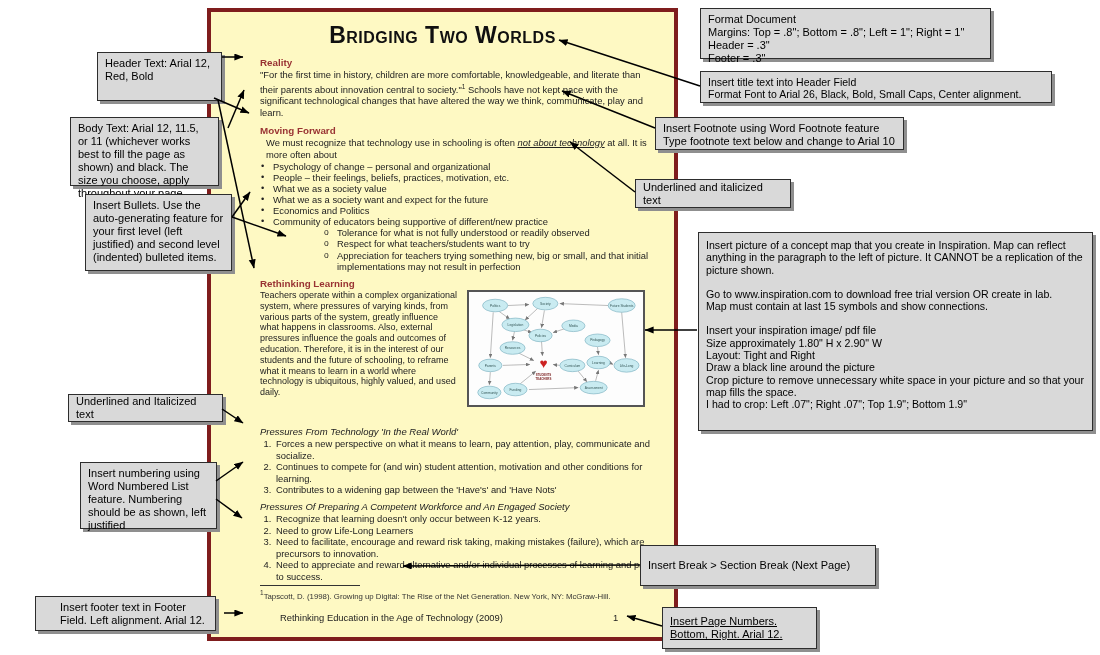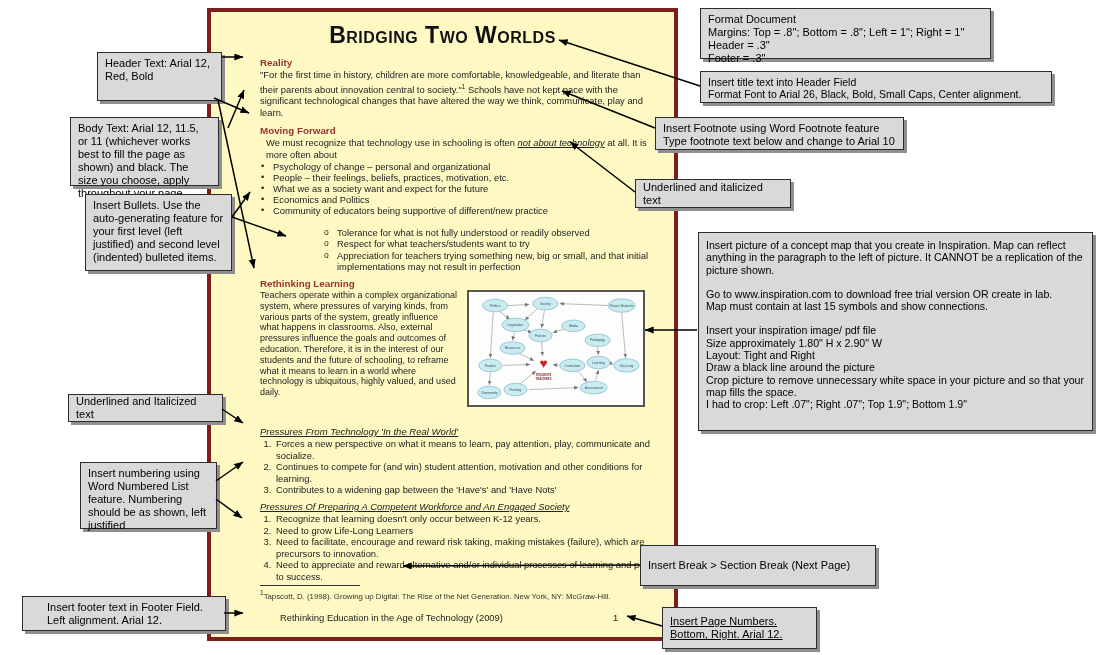--- a/index.html
+++ b/index.html
@@ -14,21 +14,21 @@
     background:#fef9c3; border:4px solid #7f1d1d;
   }
   .doc-title {
     position:absolute; top:10px; left:0; width:100%; text-align:center;
     font-size:23px; font-weight:bold; font-variant:small-caps; letter-spacing:.5px; color:#101010;
   }
   .red-h { color:#993333; font-weight:bold; font-size:9.8px; }
   .body-txt { font-size:9.4px; line-height:11.5px; color:#222; }
   .abs { position:absolute; }
   .emph { font-style:italic; text-decoration:underline; }
-  .iu-h { font-size:9.5px; font-style:italic; text-decoration:underline; color:#222; }
+  .iu-h { font-size:9.5px; font-style:italic; color:#222; }
   ul.lvl1 { list-style:none; }
   ul.lvl1 > li { position:relative; padding-left:13px; font-size:9.4px; line-height:11px; color:#222; }
   ul.lvl1 > li::before { content:"\2022"; position:absolute; left:1px; top:-1px; }
   ul.lvl2 { list-style:none; }
   ul.lvl2 > li { position:relative; padding-left:13px; font-size:9.4px; line-height:11.4px; color:#222; }
   ul.lvl2 > li::before { content:"o"; position:absolute; left:0; font-size:8.5px; }
   ol.numlist { margin-left:14px; }
   ol.numlist > li { font-size:9.4px; line-height:11.5px; padding-left:2px; color:#222; }
   .rl-row { display:flex; }
   .map-frame {
@@ -62,20 +62,21 @@
 
     <div class="abs body-txt" style="left:49px; top:57px; width:395px;"><span>"For the first time in history, children are more comfortable, knowledgeable, and literate than their parents about innovation central to society."</span><sup>1</sup><span> Schools have not kept pace with the significant technological changes that have altered the way we think, communicate, play and learn.</span></div>
 
     <div class="abs red-h" style="left:49px; top:113px;">Moving Forward</div>
 
     <div class="abs body-txt" style="left:55px; top:125px; width:395px;"><span>We must recognize that technology use in schooling is often </span><span class="emph">not about technology</span><span> at all. It is more often about</span></div>
 
     <ul class="lvl1 abs" style="left:49px; top:149px; width:400px;">
       <li>Psychology of change – personal and organizational</li>
       <li>People – their feelings, beliefs, practices, motivation, etc.</li>
+      <li>What we as a society value</li>
       <li>What we as a society want and expect for the future</li>
       <li>Economics and Politics</li>
       <li>Community of educators being supportive of different/new practice</li>
     </ul>
 
     <ul class="lvl2 abs" style="left:113px; top:215px; width:330px;">
       <li>Tolerance for what is not fully understood or readily observed</li>
       <li>Respect for what teachers/students want to try</li>
       <li>Appreciation for teachers trying something new, big or small, and that initial implementations may not result in perfection</li>
     </ul>
@@ -178,21 +179,21 @@
 
     <div class="abs footer-txt" style="left:49px; top:600px;margin-left:20px;">Rethinking Education in the Age of Technology (2009)</div>
     <div class="abs footer-txt" style="left:402px; top:600px;">1</div>
   </div>
 
   <div class="callout" style="left:97px; top:52px; width:125px; height:49px;">Header Text:  Arial 12, Red, Bold</div>
   <div class="callout" style="left:70px; top:117px; width:149px; height:69px;">Body Text:  Arial 12, 11.5, or 11 (whichever works best to fill the page as shown) and black. The size you choose, apply throughout your page.</div>
   <div class="callout" style="left:85px; top:194px; width:147px; height:77px;">Insert Bullets.  Use the auto-generating feature for your first level (left justified) and second level (indented) bulleted items.</div>
   <div class="callout center-v" style="left:68px; top:394px; width:155px; height:28px;">Underlined and Italicized text</div>
   <div class="callout" style="left:80px; top:462px; width:137px; height:67px;">Insert numbering using Word Numbered List feature.  Numbering should be as shown, left justified</div>
-  <div class="callout" style="left:22px; top:596px; width:204px; height:35px;padding-left:24px;">Insert footer text in Footer Field. Left alignment. Arial  12.</div>
+  <div class="callout" style="left:35px; top:596px; width:181px; height:35px;padding-left:24px;">Insert footer text in Footer Field. Left alignment. Arial  12.</div>
 
   <div class="callout" style="left:700px; top:8px; width:291px; height:51px;">
     <div>Format Document</div>
     <div>Margins:  Top = .8"; Bottom = .8"; Left = 1"; Right = 1"</div>
     <div>Header = .3"</div>
     <div>Footer = .3"</div>
   </div>
 
   <div class="callout" style="left:700px; top:71px; width:352px; height:32px; font-size:10.5px;">
     <div>Insert title text into Header Field</div>

